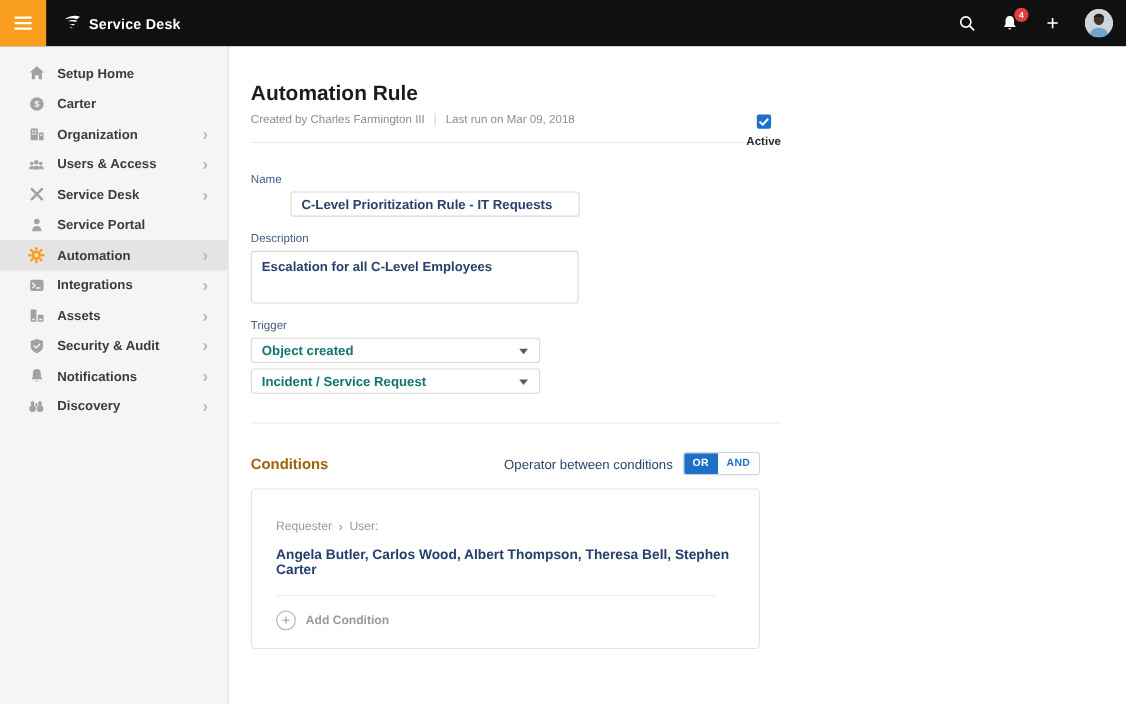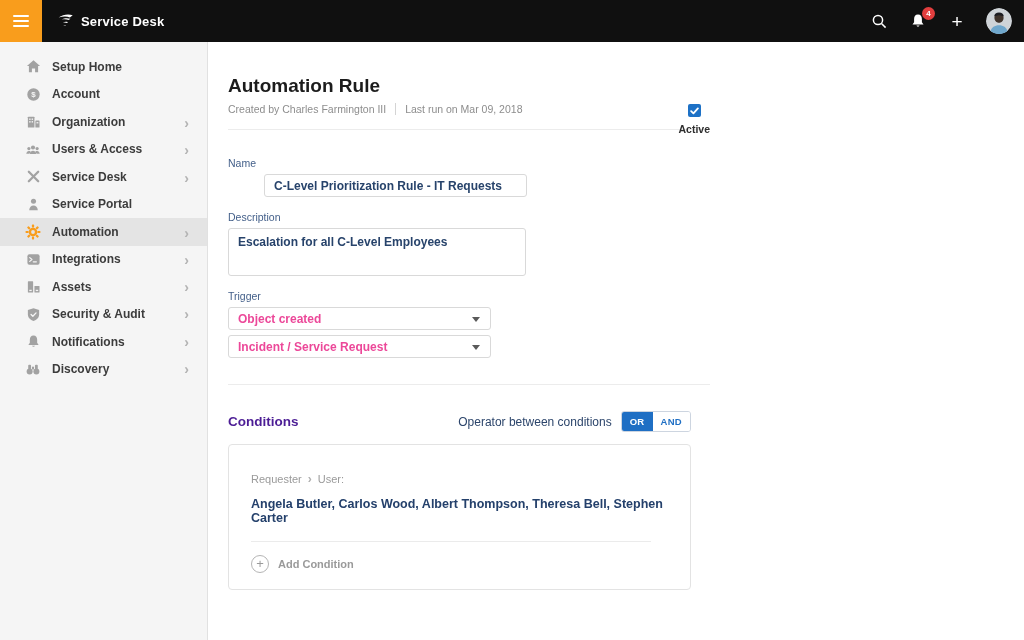--- a/index.html
+++ b/index.html
@@ -52,30 +52,30 @@
 
   .field-label { margin-top:27px; font-size:10.5px; color:#44608a; }
   .text-input { margin-top:5px; width:263px; height:23px; border:1px solid #d9d9d9;
     border-radius:3px; padding:0 9px; font-size:12px; color:#27436b;
     font-family:"Liberation Sans", sans-serif; font-weight:bold; outline:none; display:block;margin-left:36px; }
   .text-area { margin-top:5px; width:298px; height:48px; border:1px solid #d9d9d9;
     border-radius:3px; padding:6px 9px; font-size:12px; color:#27436b;
     font-family:"Liberation Sans", sans-serif; font-weight:bold; resize:none; outline:none; display:block; }
   .label-desc { margin-top:14px; }
   .select { margin-top:5px; width:263px; height:23px; border:1px solid #d9d9d9;
-    border-radius:3px; padding:0 9px; font-size:12px; color:#ec4899; font-weight:bold;
+    border-radius:3px; padding:0 9px; font-size:12px; color:#0f766e; font-weight:bold;
     display:flex; align-items:center; cursor:pointer; position:relative; }
   .select::after { content:""; position:absolute; right:10px; top:9px;
     border-left:4px solid transparent; border-right:4px solid transparent;
     border-top:5px solid #5a5a5a; }
 
   .section-divider { margin-top:26px; border-bottom:1px solid #ececec; }
 
   .conditions-row { margin-top:26px; width:463px; display:flex; align-items:center; }
-  .section-heading { font-size:13.5px; font-weight:bold; color:#4c1d95; }
+  .section-heading { font-size:13.5px; font-weight:bold; color:#a16207; }
   .operator-group { margin-left:auto; display:flex; align-items:center; gap:9px; }
   .operator-label { font-size:12px; color:#2c456b; }
   .segmented { display:inline-flex; border:1px solid #cdd5e0; border-radius:3px; overflow:hidden; }
   .seg { font-size:9.5px; font-weight:bold; padding:4px 8px; cursor:pointer; letter-spacing:.3px; }
   .seg.on { background:#1F6FC4; color:#fff; }
   .seg.off { background:#fff; color:#1F6FC4; }
 
   .condition-card { margin-top:12px; width:463px; border:1px solid #e3e3e3;
     border-radius:4px; padding:27px 22px 16px 22px; }
   .cond-path { font-size:11px; color:#9a9a9a; display:flex; align-items:center; gap:6px; }
@@ -149,21 +149,21 @@
     <span class="slabel">Setup Home</span>
   </div>
 
   <div class="side-item">
     <span class="sicon">
       <svg width="15" height="15" viewBox="0 0 16 16">
           <circle cx="8" cy="8" r="6.6" fill="#a2a2a2"></circle>
           <text x="8" y="11" text-anchor="middle" font-size="8.5" font-weight="bold" fill="#f5f5f5">$</text>
         </svg>
     </span>
-    <span class="slabel">Account</span>
+    <span class="slabel">Carter</span>
   </div>
 
   <div class="side-item">
     <span class="sicon">
       <svg width="15" height="15" viewBox="0 0 16 16" fill="#a2a2a2">
           <rect x="2" y="3" width="7" height="11.5" rx=".5"></rect>
           <rect x="10" y="7" width="4.4" height="7.5" rx=".5"></rect>
           <g fill="#f5f5f5">
             <rect x="3.4" y="4.8" width="1.5" height="1.5"></rect>
             <rect x="6" y="4.8" width="1.5" height="1.5"></rect>

